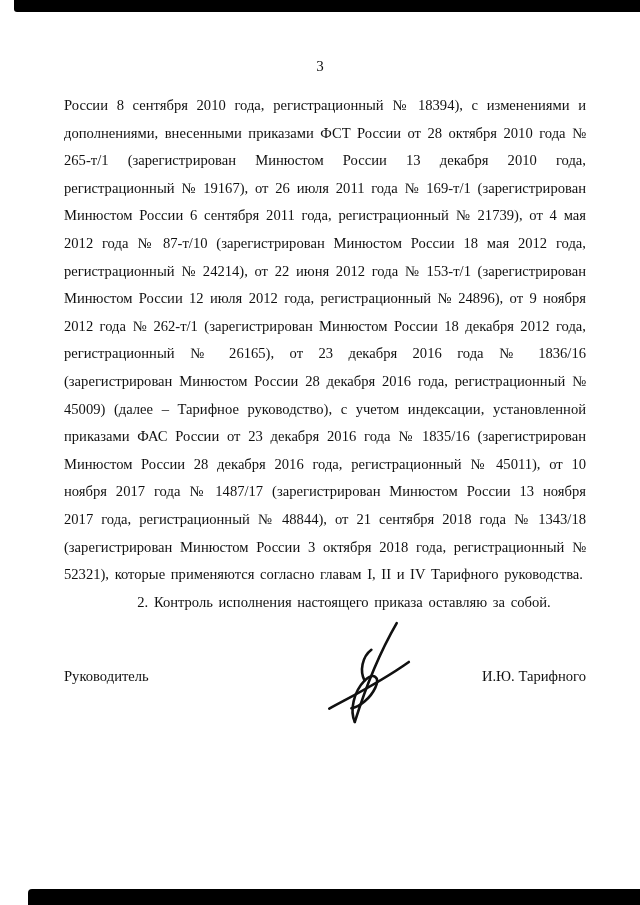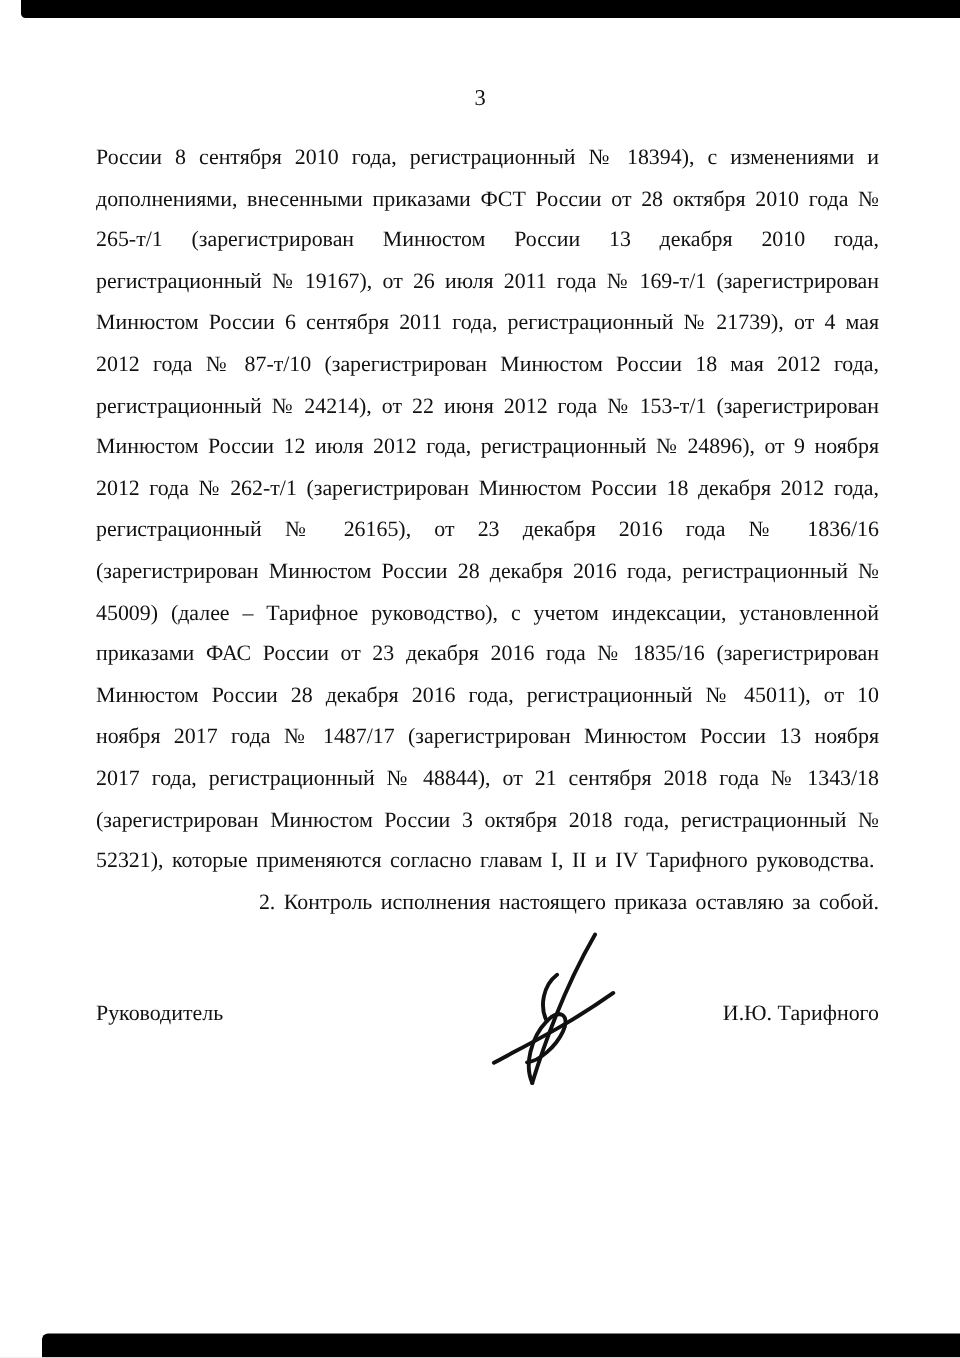--- a/index.html
+++ b/index.html
@@ -52,21 +52,21 @@
     line-height: 27.6px;
     text-align: justify;
     word-spacing: 2px;
   }
   .para-main {
     margin: 0;
   }
   .para-control {
     margin: 0;
     text-indent: 38px;
-    text-align: right;
+    text-align: center;
   }
   .signature-block {
     position: absolute;
     top: 662px;
     left: 64px;
     width: 522px;
     font-size: 14.6px;
   }
   .sig-title {
     position: absolute;

